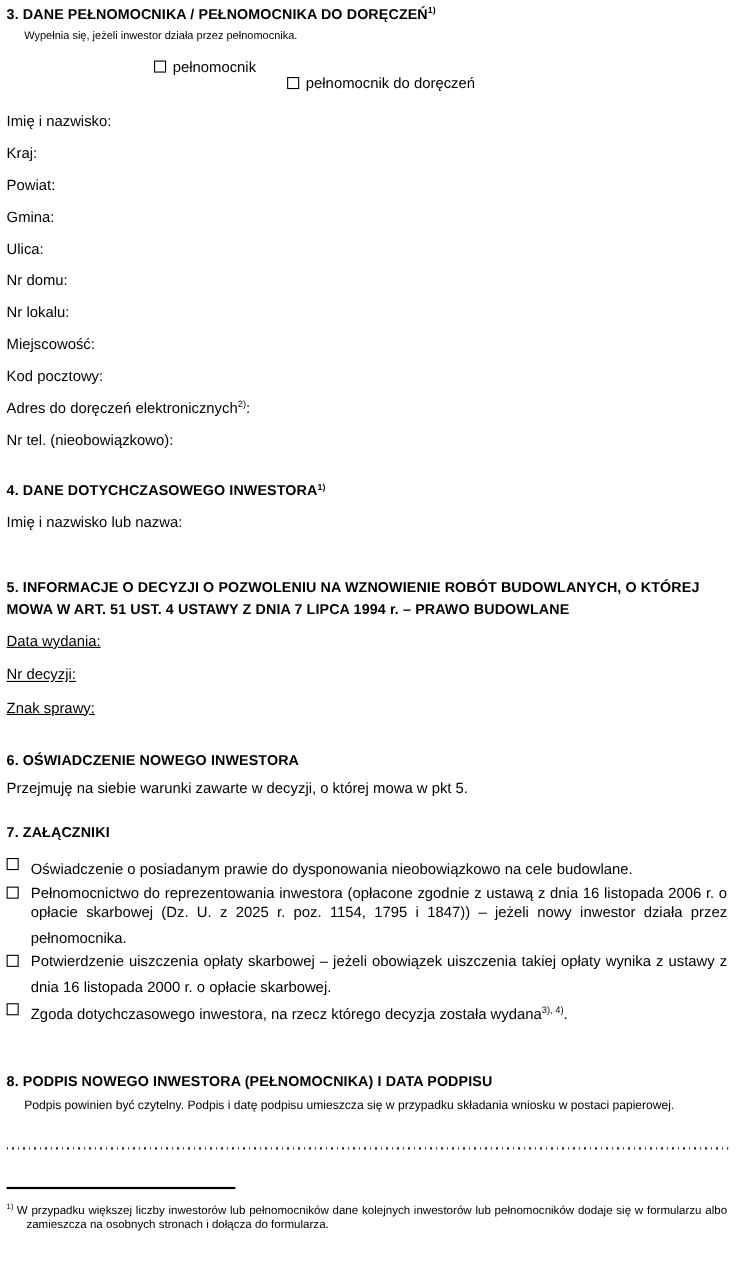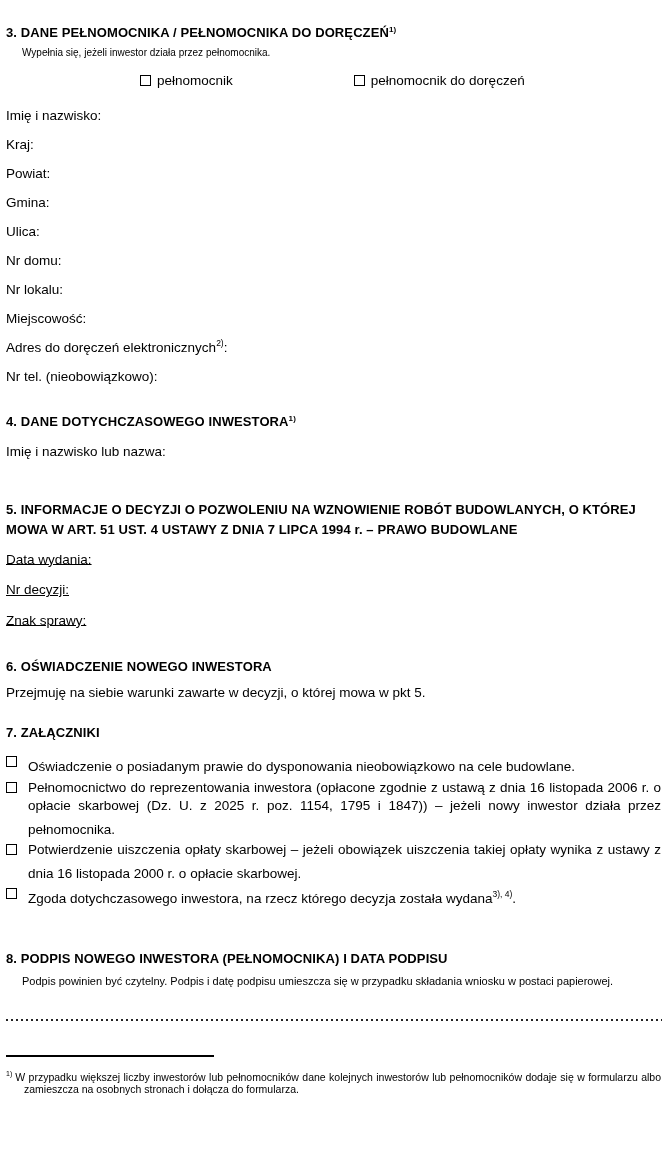--- a/index.html
+++ b/index.html
@@ -2,32 +2,32 @@
 <html lang="pl"><head>
 <meta charset="utf-8">
 <style>
   * { margin:0; padding:0; box-sizing:border-box; }
   html,body { background:#fff; }
   body {
     width:670px; height:1155px;
     font-family:"Liberation Sans", sans-serif;
     color:#000; overflow:hidden;
   }
-  .page { padding:20px 9px 0 6px; }
+  .page { padding:0 9px 0 6px; }
 
   .sec-title {
     font-size:13px; font-weight:bold; line-height:20.5px;
     letter-spacing:0.1px;
   }
   .sec-title sup { font-size:8px; font-weight:bold; }
 
   .subnote { font-size:10px; margin:3px 0 0 16px; }
 
   
-  .cb-row { display:flex; margin-top:15px; padding-left:134px; }
+  .cb-row { display:flex; margin-top:15px; padding-left:134px;flex-direction:column; }
   .cb-item { display:flex; align-items:center; font-size:13.5px; }
   .cb-item + .cb-item { margin-left:121px; }
   .cbox {
     display:inline-block; width:11px; height:11px;
     border:1.3px solid #000; margin-right:6px; flex:0 0 auto;
     background:#fff;
   }
 
   .fields { margin-top:16px; }
   .field-row { font-size:13.5px; line-height:14px; margin-bottom:10.5px; }
@@ -100,20 +100,21 @@
         <div class="field-row"><span>Gmina:</span><sup></sup><span></span></div>
 
         <div class="field-row"><span>Ulica:</span><sup></sup><span></span></div>
 
         <div class="field-row"><span>Nr domu:</span><sup></sup><span></span></div>
 
         <div class="field-row"><span>Nr lokalu:</span><sup></sup><span></span></div>
 
         <div class="field-row"><span>Miejscowość:</span><sup></sup><span></span></div>
 
+        <div class="field-row"><span>Kod pocztowy:</span><sup></sup><span></span></div>
 
         <div class="field-row"><span>Adres do doręczeń elektronicznych</span><sup>2)</sup><span>:</span></div>
 
 
         <div class="field-row"><span>Nr tel. (nieobowiązkowo):</span><sup></sup><span></span></div>
       </div>
   </div>
 
   <div class="s4">
     <div class="sec-title"><span>4. DANE DOTYCHCZASOWEGO INWESTORA</span><sup>1)</sup></div>

